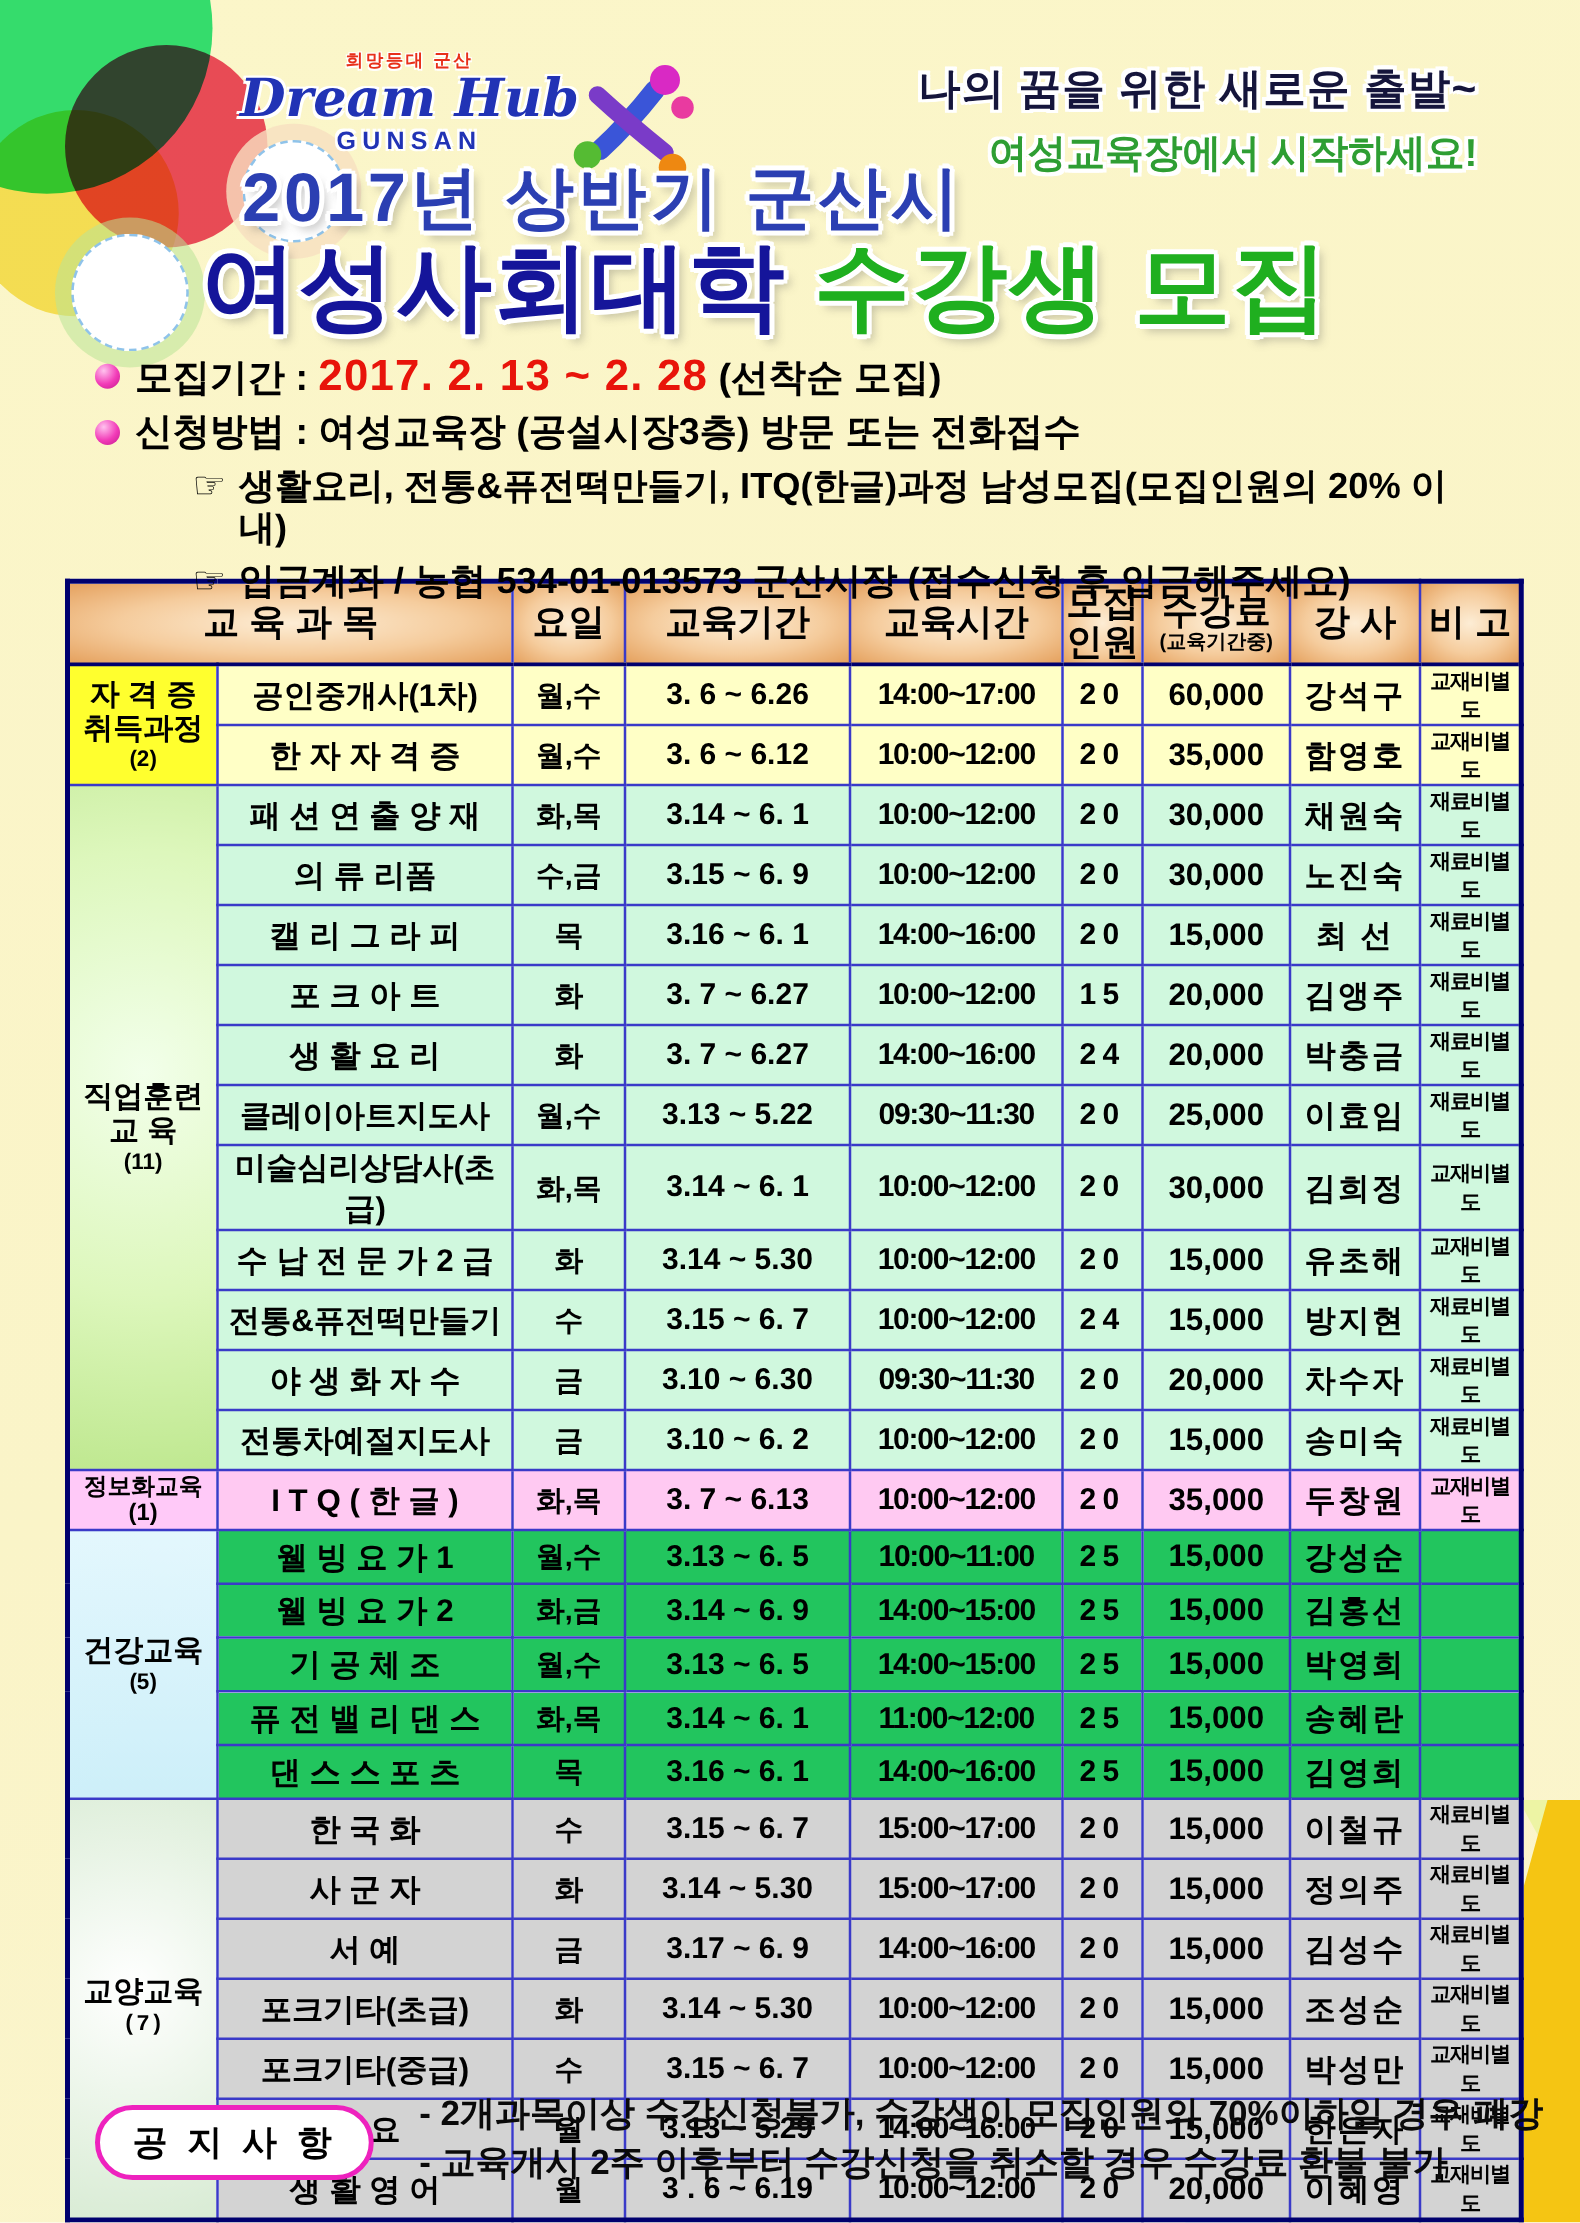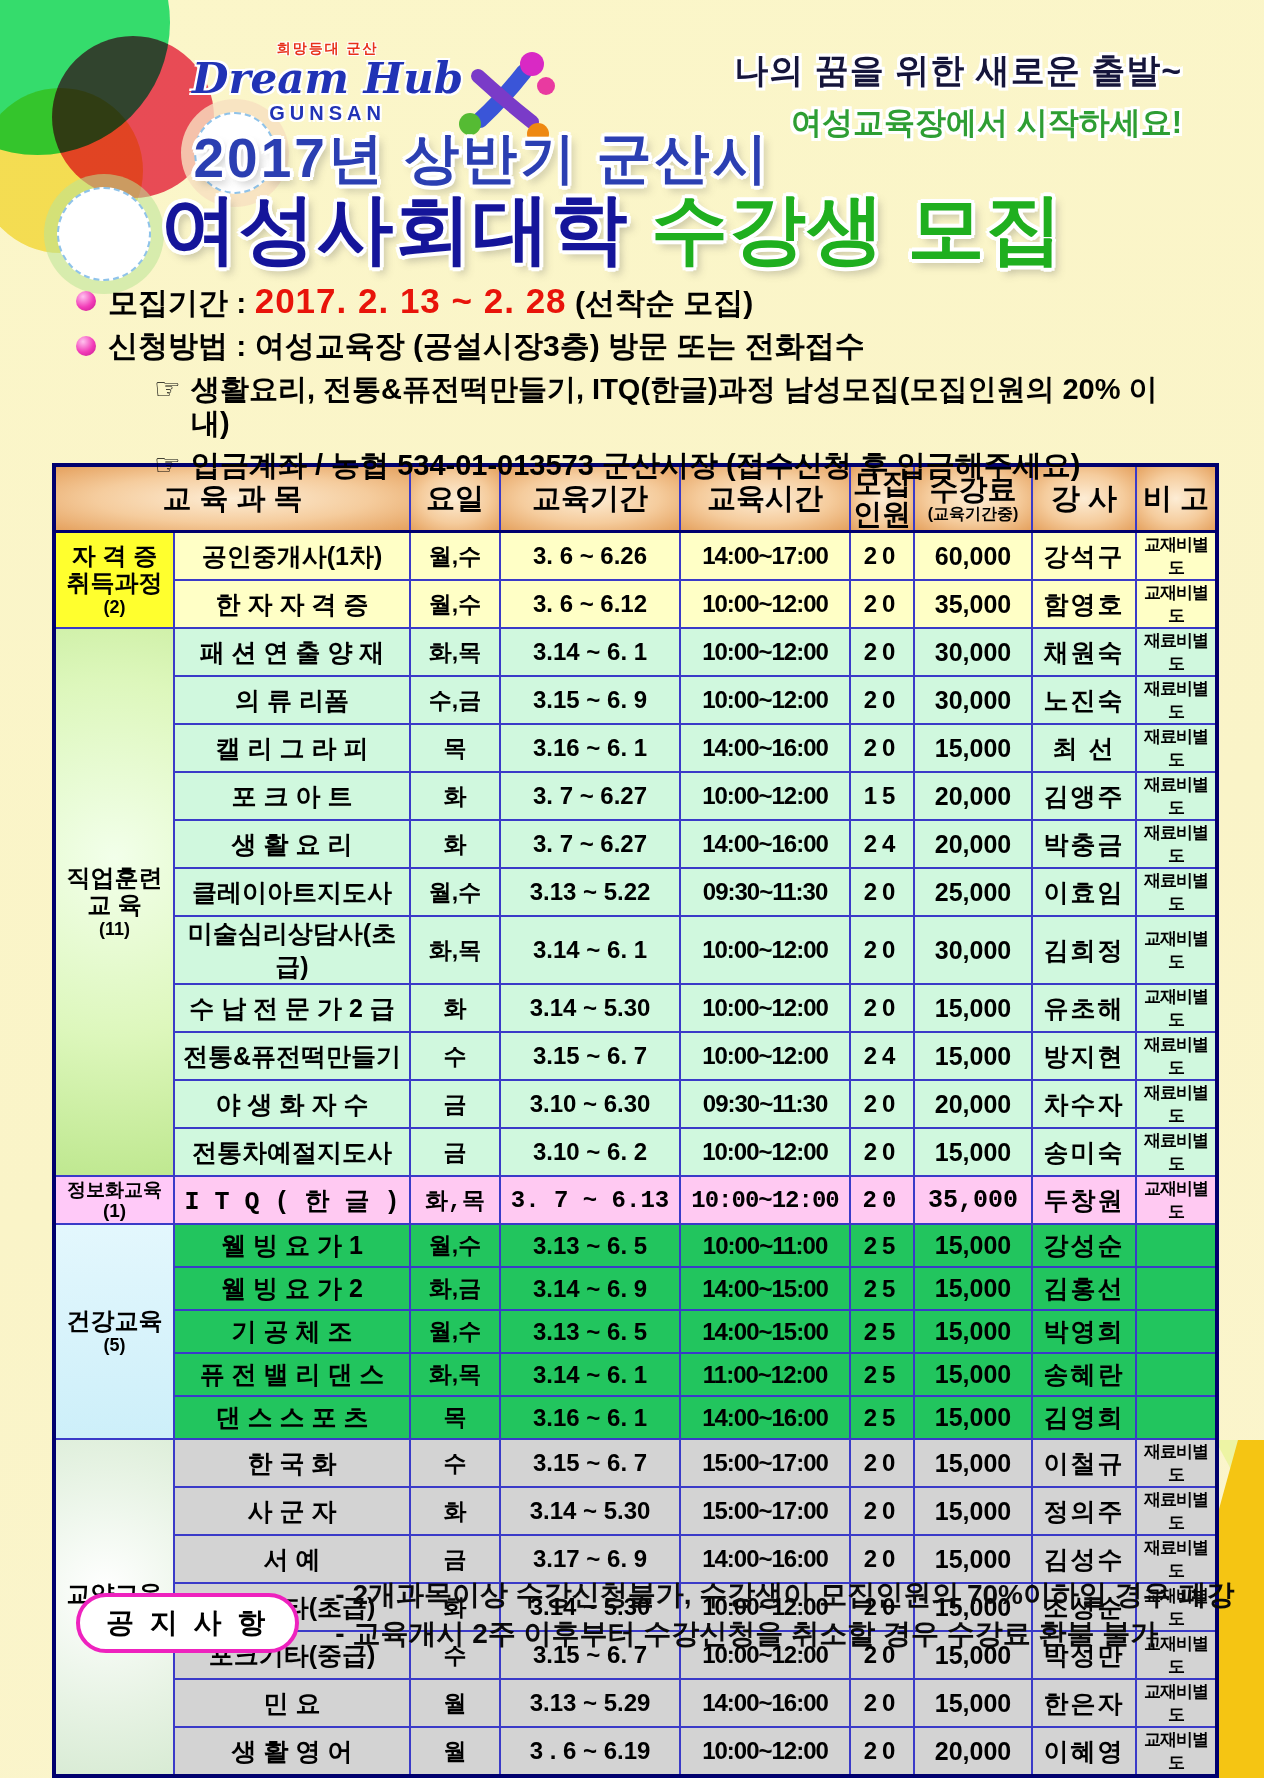--- a/index.html
+++ b/index.html
@@ -72,33 +72,33 @@
   .day{font-size:23px;}
   .period{font-size:24px;letter-spacing:0px;}
   .time{font-size:24px;letter-spacing:-1px;}
   .cap{font-size:24px;letter-spacing:5px;}
   .fee{font-size:25px;}
   .teacher{font-size:25px;letter-spacing:2px;}
   .note{font-size:17px;letter-spacing:-1px;}
   .section-start td{border-top:3px solid #00006E;}
   .sec-0{background:#FFFFC6;}
   .sec-1{background:#D0F8DE;}
-  .sec-2{background:#FFC9F2;font-family:Liberation Mono, monospace;}
+  .sec-2{background:#FFC9F2;}
   .sec-3{background:#22c55e;}
   .sec-4{background:#D3D3D3;}
   td.cat{font-size:24px;line-height:1.12;}
   td.cat .cat-count{font-size:18px;font-weight:bold;}
   td.cat-0{background:#FFFF2E;}
   td.cat-1{background:radial-gradient(circle at 50% 42%,#F2FFEA 0%,#DDF7BC 55%,#BFE890 100%);}
   td.cat-2{background:#FFC9F8;font-size:19px;}
   td.cat-3{background:linear-gradient(180deg,#E3F7FD 0%,#CDEFF9 100%);}
   td.cat-4{background:radial-gradient(circle at 42% 45%,#FFFFFF 0%,#E7F3E4 60%,#D8EBD4 100%);font-family:Liberation Mono, monospace;}
 
   
-  #notice{position:absolute;left:76px;top:1576px;z-index:4;display:flex;align-items:flex-end;}
+  #notice{position:absolute;left:76px;top:1672px;z-index:4;display:flex;align-items:center;}
   #notice-pill{flex:0 0 auto;background:#fff;border:4px solid #EE22BE;border-radius:32px;
      padding:7px 26px;font-size:28px;font-weight:bold;letter-spacing:4px;color:#000;margin-top:6px;}
   #notice-lines{margin-left:36px;font-family:Liberation Sans, sans-serif;font-weight:bold;font-size:28px;color:#0A0A0A;line-height:1.38;}
 </style>
 </head>
 <body>
 
 <div id="page">
 
   <div class="circle" id="deco-green"></div>

